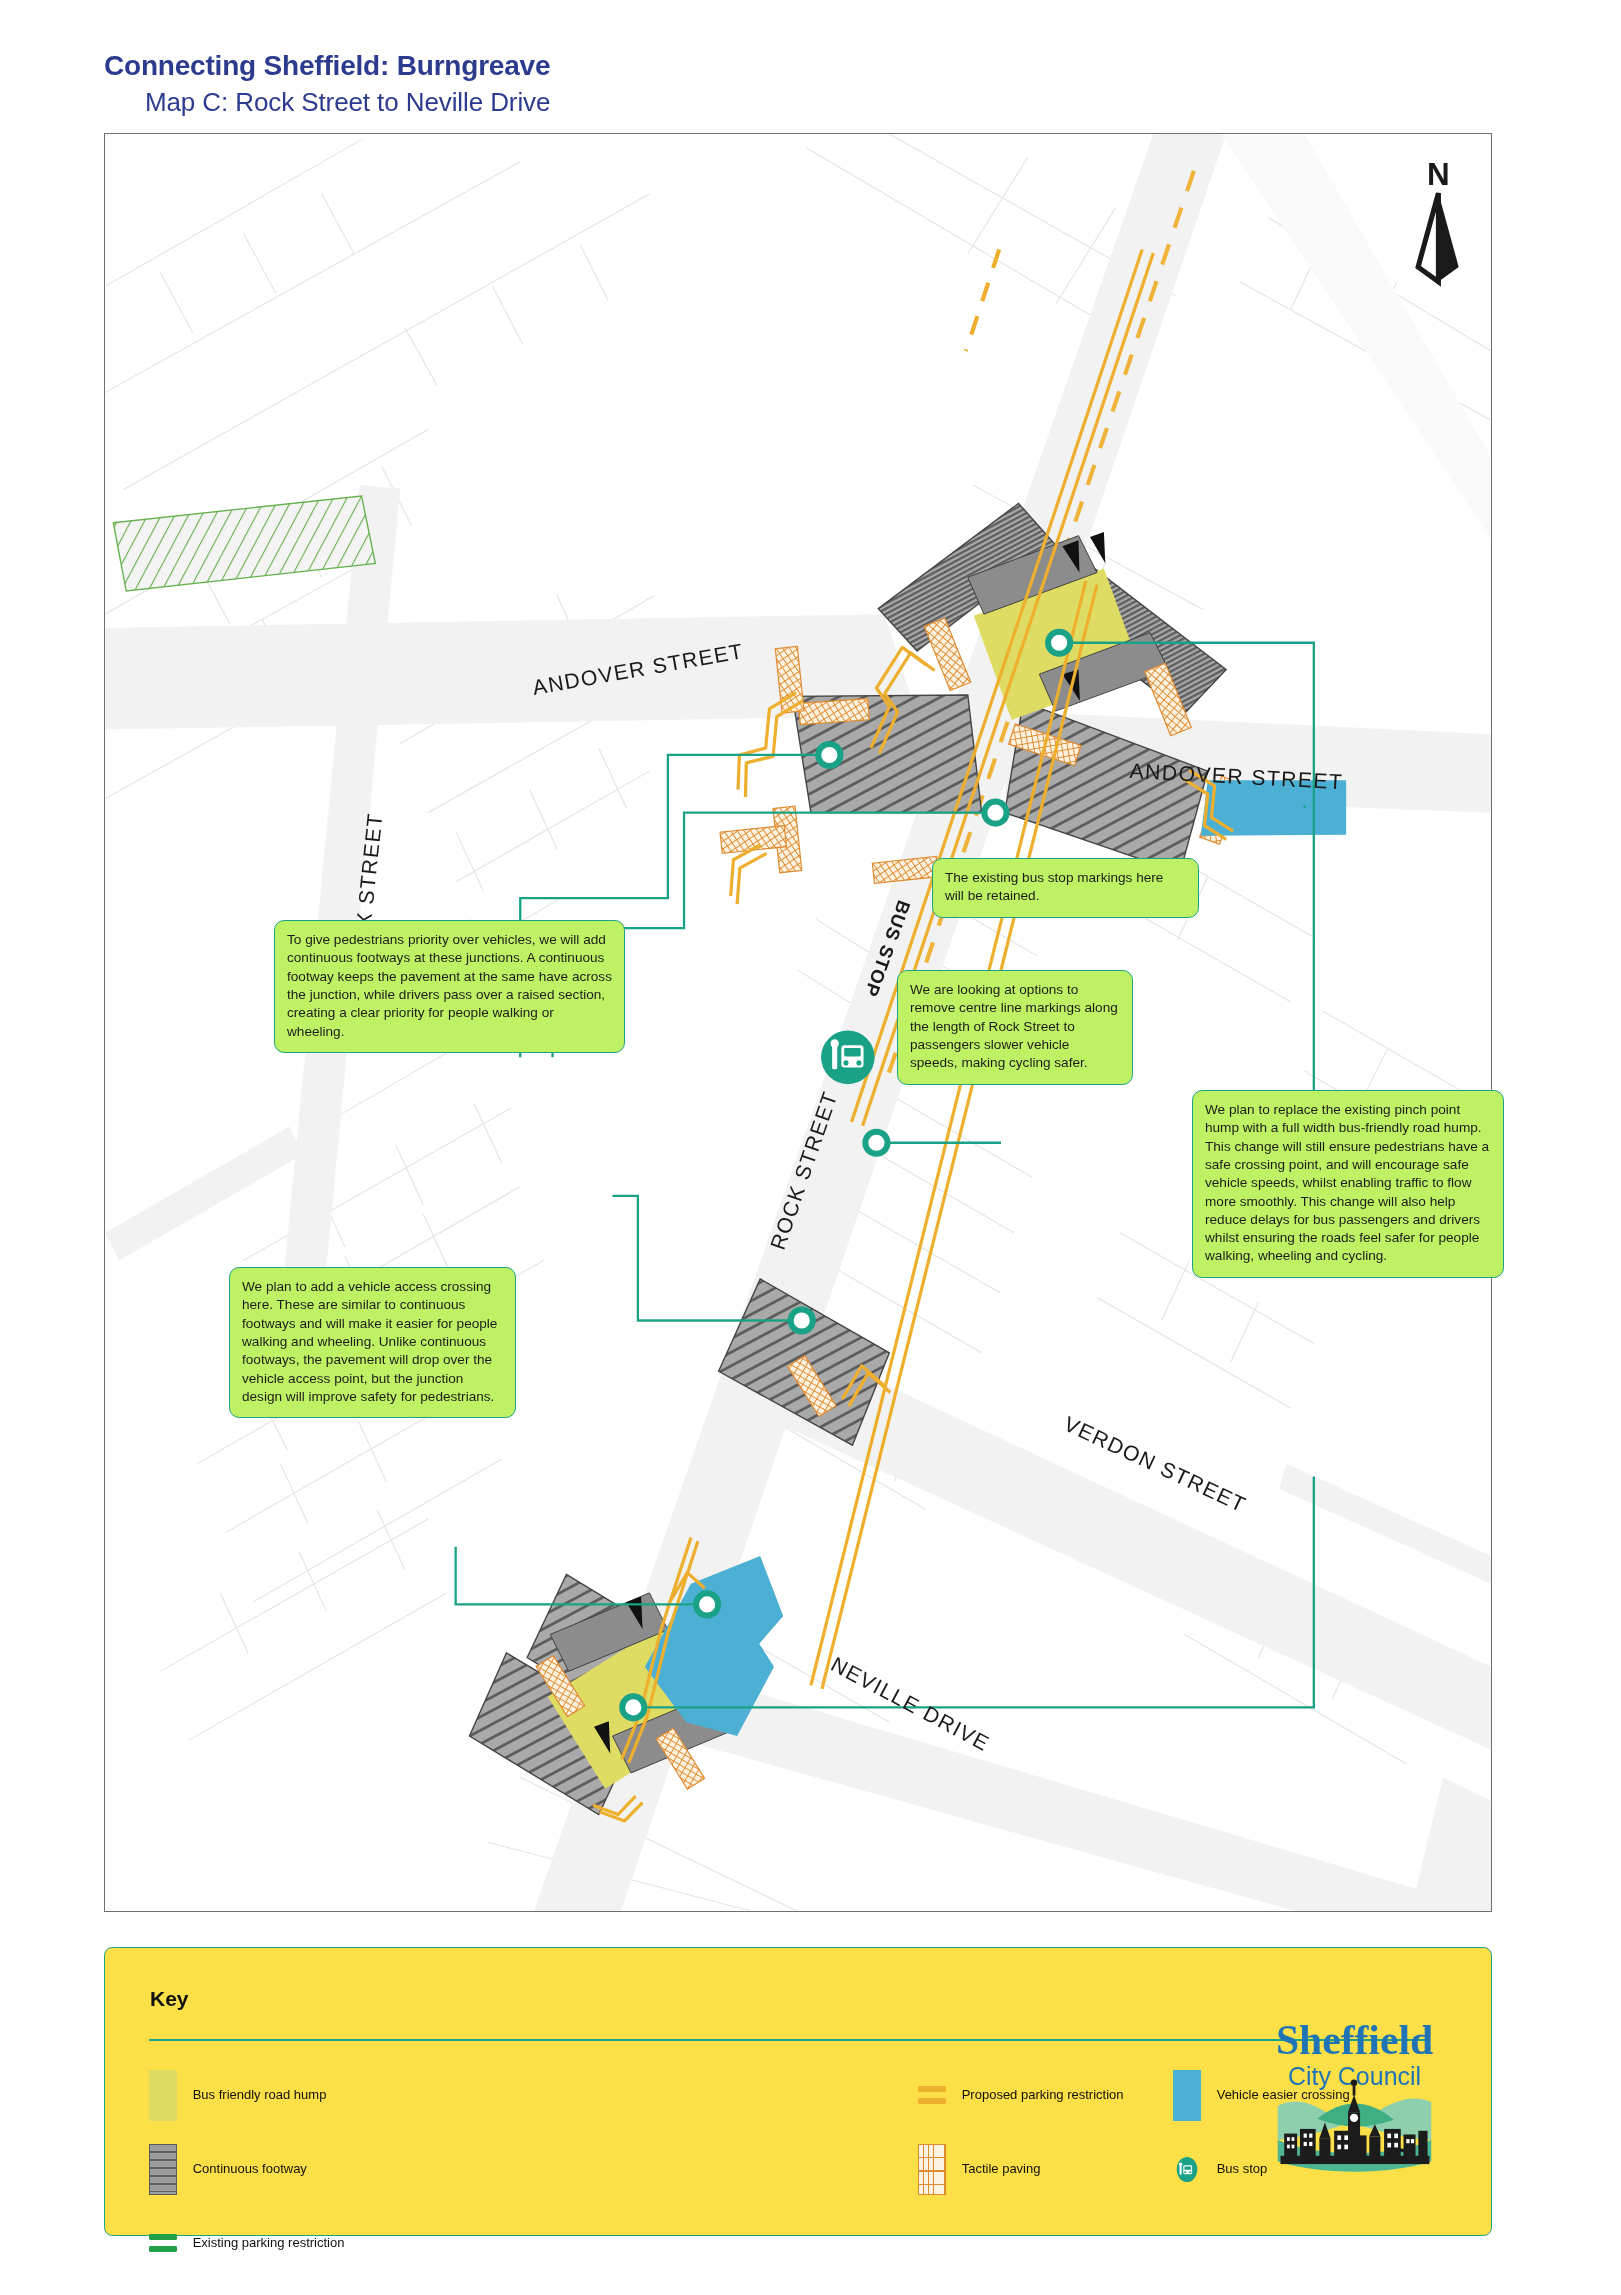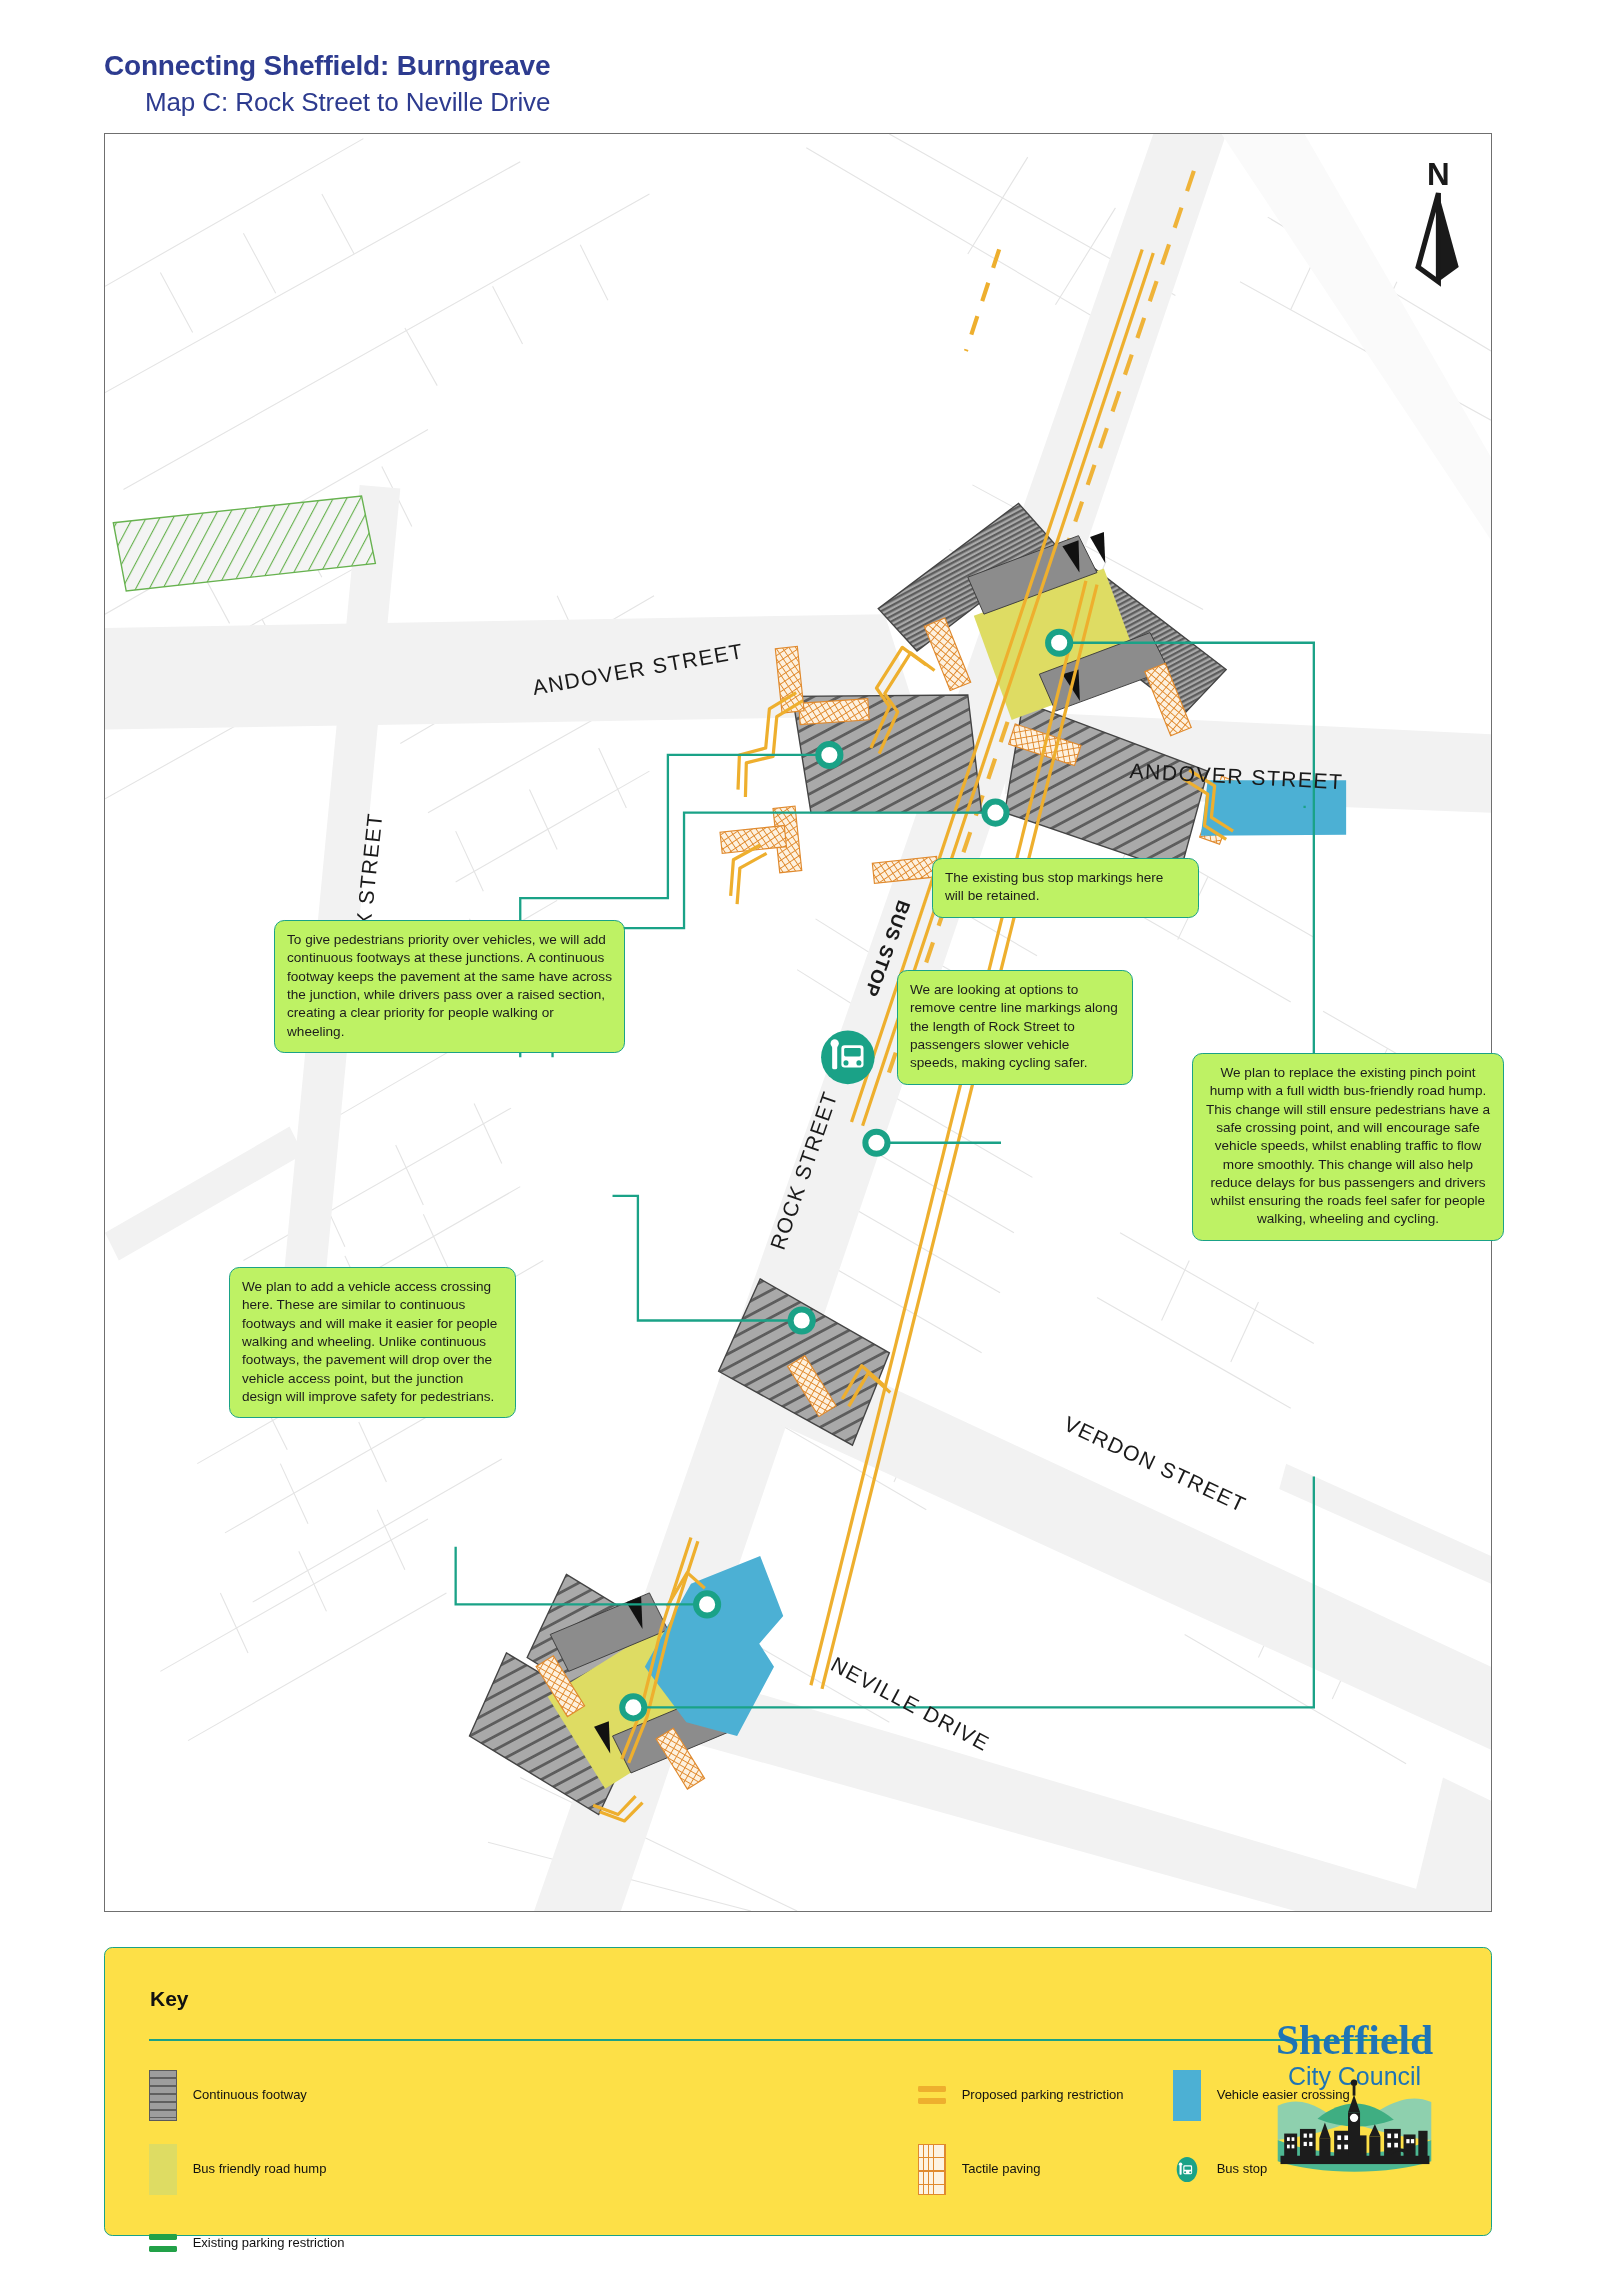--- a/index.html
+++ b/index.html
@@ -38,21 +38,21 @@
     padding:10.2px 12px 11px 12px;
     font-size:13.6px;
     line-height:1.345;
     color:#1c1c1c;
     z-index:40;
   }
 
   #callout-footways   { left:274px;  top:920px; width:351px; }
   #callout-busstop    { left:932px; top:858px; width:267px; }
   #callout-centreline { left:897px; top:970px; width:236px; }
-  #callout-roadhump   { left:1192px; top:1053px; width:312px;text-align:center; }
+  #callout-roadhump   { left:1192px; top:1090px; width:312px; }
   #callout-vehicle    { left:229px;  top:1267px; width:287px; }
 
   
   #key-panel {
     position:absolute; left:104px; top:1947px;
     width:1388px; height:289px;
     border:1.4px solid #1aa287; border-radius:8.3px;
     background:#fde047;
   }
   #key-title {
@@ -370,26 +370,26 @@
 <div class="callout" id="callout-centreline">We are looking at options to remove centre line markings along the length of Rock Street to passengers slower vehicle speeds, making cycling safer.</div>
 <div class="callout" id="callout-roadhump">We plan to replace the existing pinch point hump with a full width bus-friendly road hump. This change will still ensure pedestrians have a safe crossing point, and will encourage safe vehicle speeds, whilst enabling traffic to flow more smoothly. This change will also help reduce delays for bus passengers and drivers whilst ensuring the roads feel safer for people walking, wheeling and cycling.</div>
 <div class="callout" id="callout-vehicle">We plan to add a vehicle access crossing here. These are similar to continuous footways and will make it easier for people walking and wheeling. Unlike continuous footways, the pavement will drop over the vehicle access point, but the junction design will improve safety for pedestrians.</div>
 
 <div id="key-panel">
   <div id="key-title">Key</div>
   <div id="key-divider"></div>
 
   <div class="key-col" id="key-col-1">
     <div class="key-item">
+      <div class="key-swatch sw-hump"></div>
+      <div class="key-label">Bus friendly road hump</div>
+    </div>
+    <div class="key-item">
       <div class="key-swatch sw-footway"></div>
       <div class="key-label">Continuous footway</div>
-    </div>
-    <div class="key-item">
-      <div class="key-swatch sw-hump"></div>
-      <div class="key-label">Bus friendly road hump</div>
     </div>
     <div class="key-item">
       <div class="key-swatch sw-parking-exist">
         <i></i>
           <i></i>
       </div>
       <div class="key-label">Existing parking restriction</div>
     </div>
   </div>
 

